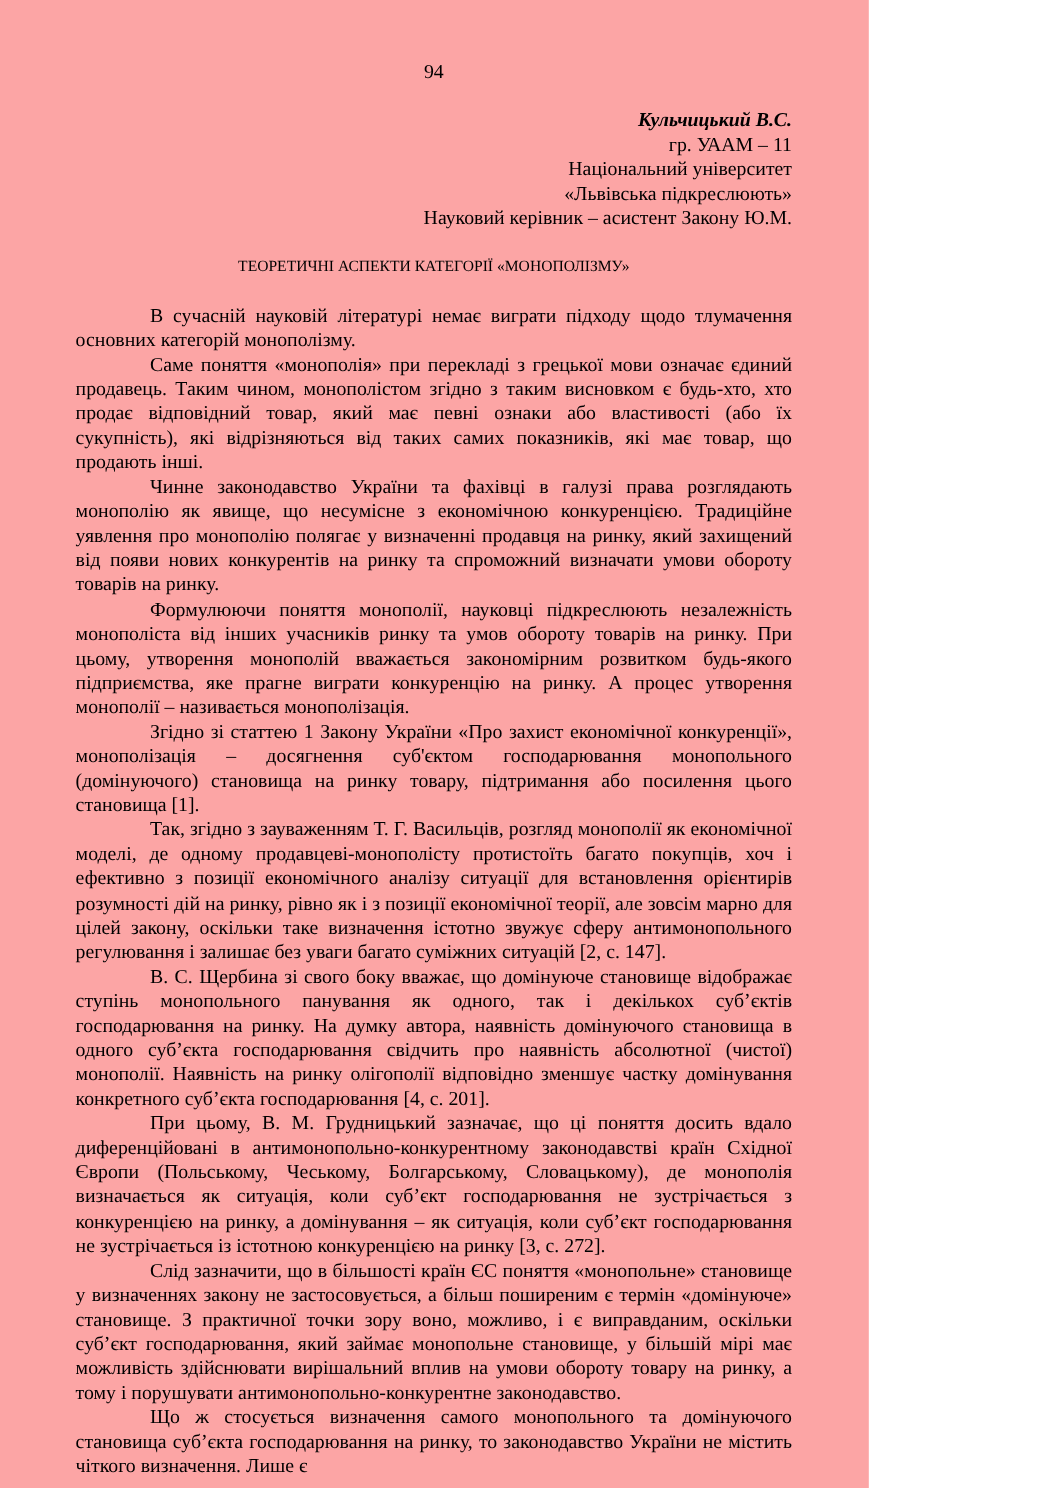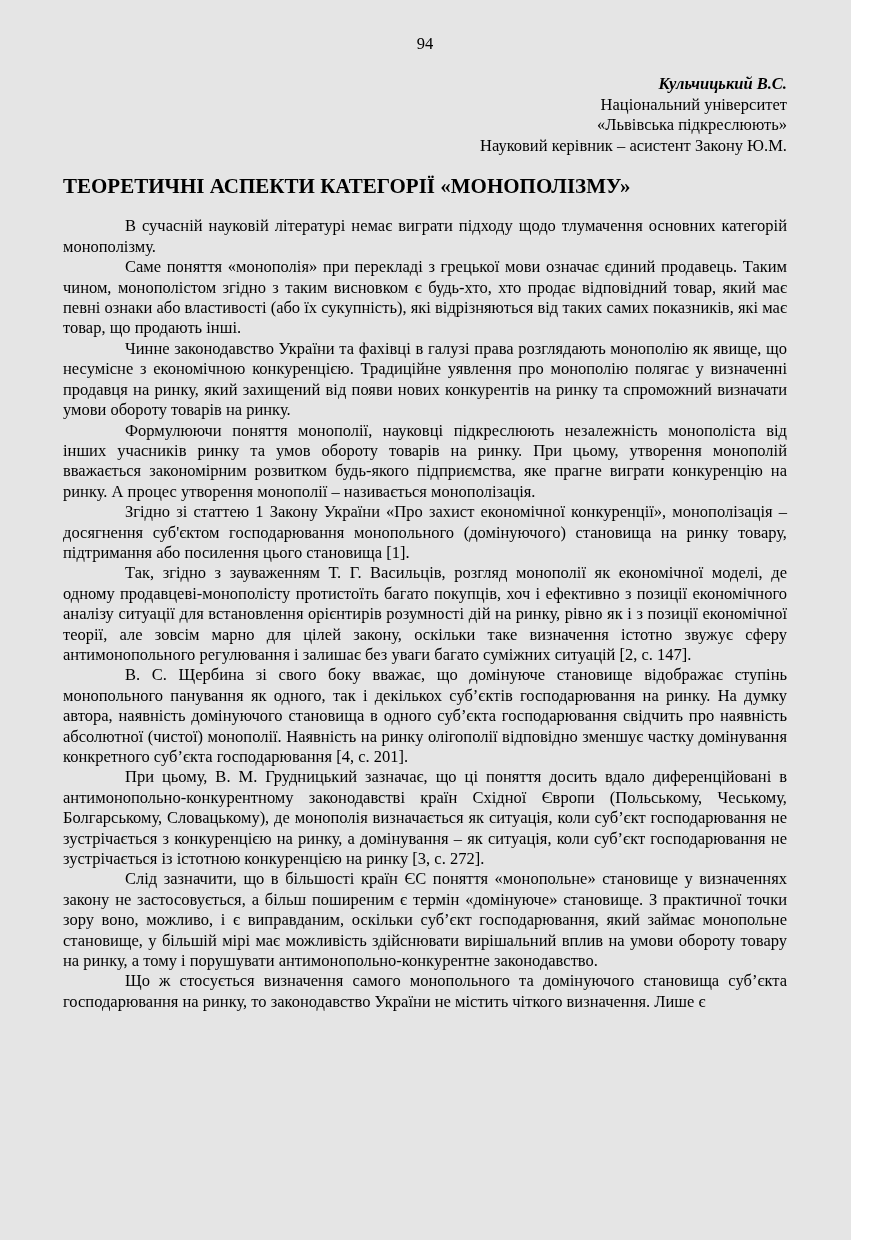--- a/index.html
+++ b/index.html
@@ -1,68 +1,69 @@
 <!DOCTYPE html>
 <html lang="uk"><head>
 <meta charset="utf-8">
 <style>
   html, body {
     margin: 0;
     padding: 0;
     background: #ffffff;
   }
   .page {
-    width: 851px;
+    width: 724px;
     height: 1240px;
     box-sizing: border-box;
-    background: #e5e5e5;
+    background: #fca5a5;
     color: #000000;
     font-family: "Liberation Serif", "DejaVu Serif", serif;
     font-size: 16.5px;
     line-height: 20.4px;
-    padding: 34px 64px 40px 63px;
+    padding: 50px 64px 40px 63px;
     overflow: hidden;
   }
   .page-number {
     text-align: center;
     margin: 0 0 20px 0;
   }
   .author-block {
     text-align: right;
     margin: 0;
   }
   .author-block .line {
     display: block;
   }
   .author-name {
     font-weight: bold;
     font-style: italic;
   }
   .paper-title {
-    font-size: 21px;
-    font-weight: bold;
-    text-align: left;
+    font-size: 13px;
+    font-weight: normal;
+    text-align: center;
     margin: 20px 0 20px 0;
     line-height: 20.4px;
   }
   .document-body p.para {
     margin: 0;
     text-align: justify;
     text-indent: 62px;
   }
 </style>
 </head>
 <body>
 
 <div class="page">
 
   <div class="page-number">94</div>
 
   <div class="author-block">
     <span class="line author-name">Кульчицький В.С.</span>
+    <span class="line">гр. УААМ – 11</span>
     <span class="line">Національний університет</span>
     <span class="line">«Львівська підкреслюють»</span>
     <span class="line">Науковий керівник – асистент Закону Ю.М.</span>
   </div>
 
   <h1 class="paper-title">ТЕОРЕТИЧНІ АСПЕКТИ КАТЕГОРІЇ «МОНОПОЛІЗМУ»</h1>
 
   <div class="document-body">
 
   <p class="para">В сучасній науковій літературі немає виграти підходу щодо тлумачення основних категорій монополізму.</p>

